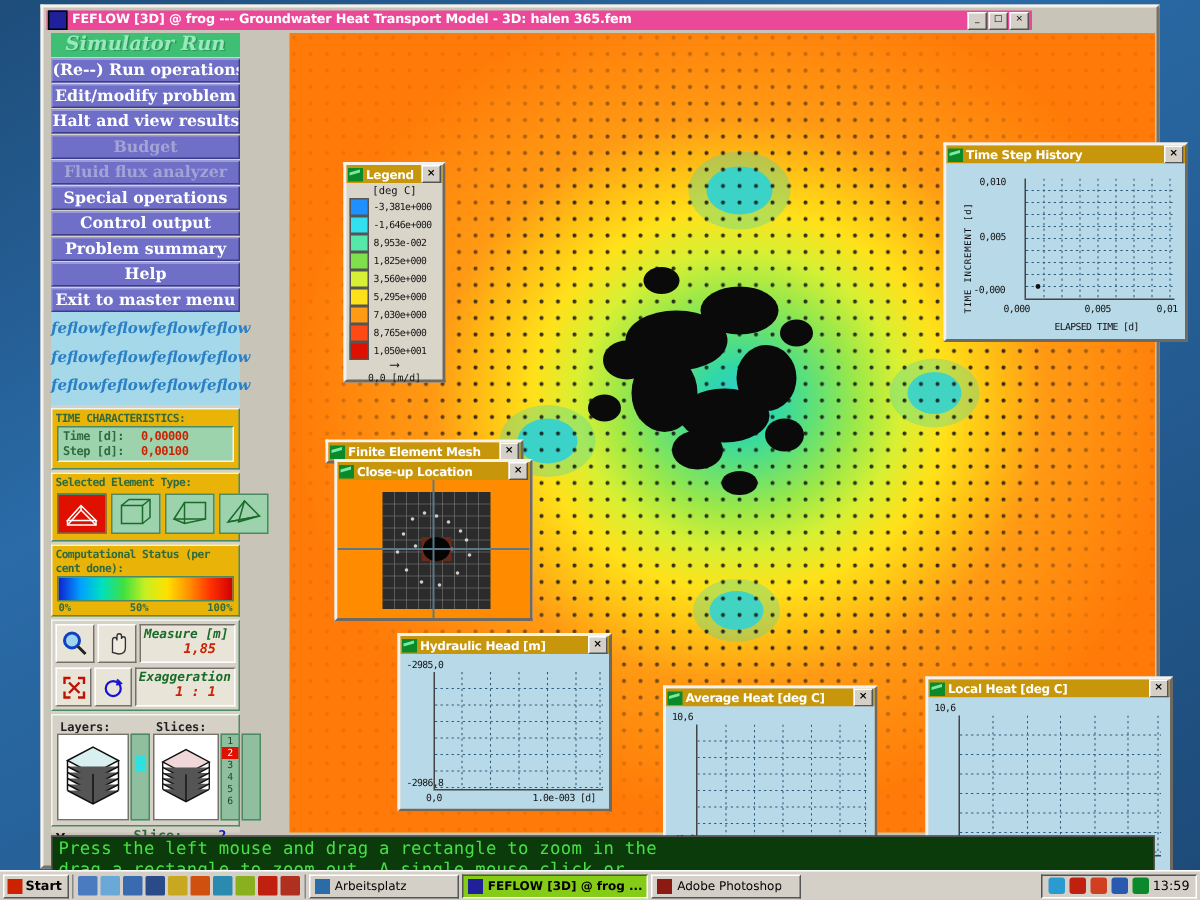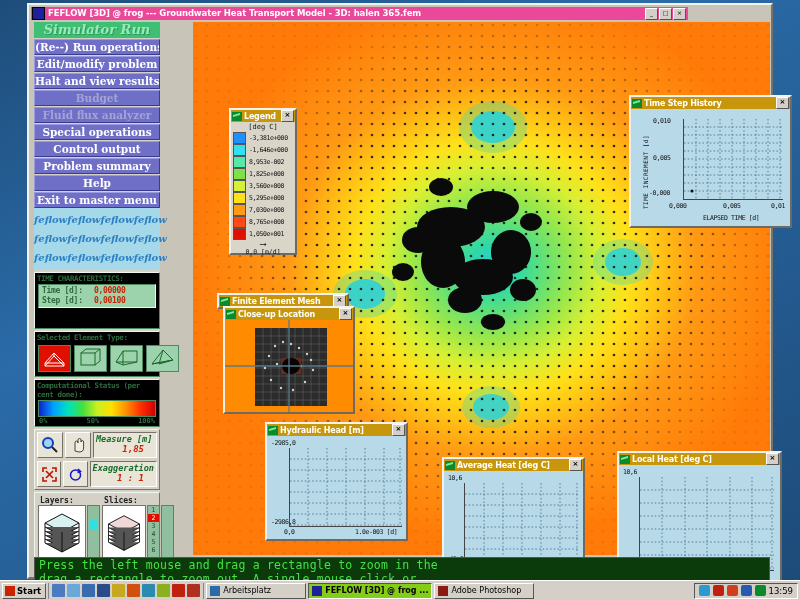--- a/index.html
+++ b/index.html
@@ -46,26 +46,26 @@
     color:#ffffff;font-family:"DejaVu Serif",serif;font-size:10.5px;
     font-weight:bold;text-align:center;line-height:15px;box-sizing:border-box;
     white-space:nowrap;overflow:hidden;}
   .mbtn.dis{color:#a3a3d6;text-shadow:none;}
 
   #logoarea{height:62px;background:#a5d8e8;padding-top:2px;box-sizing:border-box;}
   .logorow{display:flex;justify-content:space-around;height:19px;align-items:center;}
   .logorow span{color:#2b7fc4;font-family:"DejaVu Serif",serif;
     font-size:10px;font-style:italic;font-weight:bold;}
 
-  .grnpanel{background:#000000;border:1px solid #eff6f0;
+  .grnpanel{background:#eab308;border:1px solid #eff6f0;
     border-right-color:#4d8a62;border-bottom-color:#4d8a62;box-sizing:border-box;}
   .grnhdr{color:#2f6b3f;font-size:7.5px;font-weight:bold;padding:1px 2px;
     font-family:"DejaVu Sans Mono",monospace;letter-spacing:-0.4px;}
   .inset{background:#9cd2ac;border:1px solid #4d8a62;
-    border-right-color:#eff6f0;border-bottom-color:#eff6f0;margin:0 3px 18px 3px;
+    border-right-color:#eff6f0;border-bottom-color:#eff6f0;margin:0 3px 2px 3px;
     padding:1px 3px;box-sizing:border-box;}
   .kvrow{display:flex;font-size:8px;color:#2f6b3f;font-weight:bold;
     letter-spacing:-0.3px;line-height:10px;}
   .kvrow .k{width:52px;}
   .kvrow .v{color:#cc2200;}
 
   .eltypes{display:flex;gap:3px;padding:2px 3px;}
   .eltype{width:33px;height:27px;background:#9cd2ac;border:1px solid #4d8a62;
     position:relative;box-sizing:border-box;}
   .eltype.sel{background:#e01000;}

